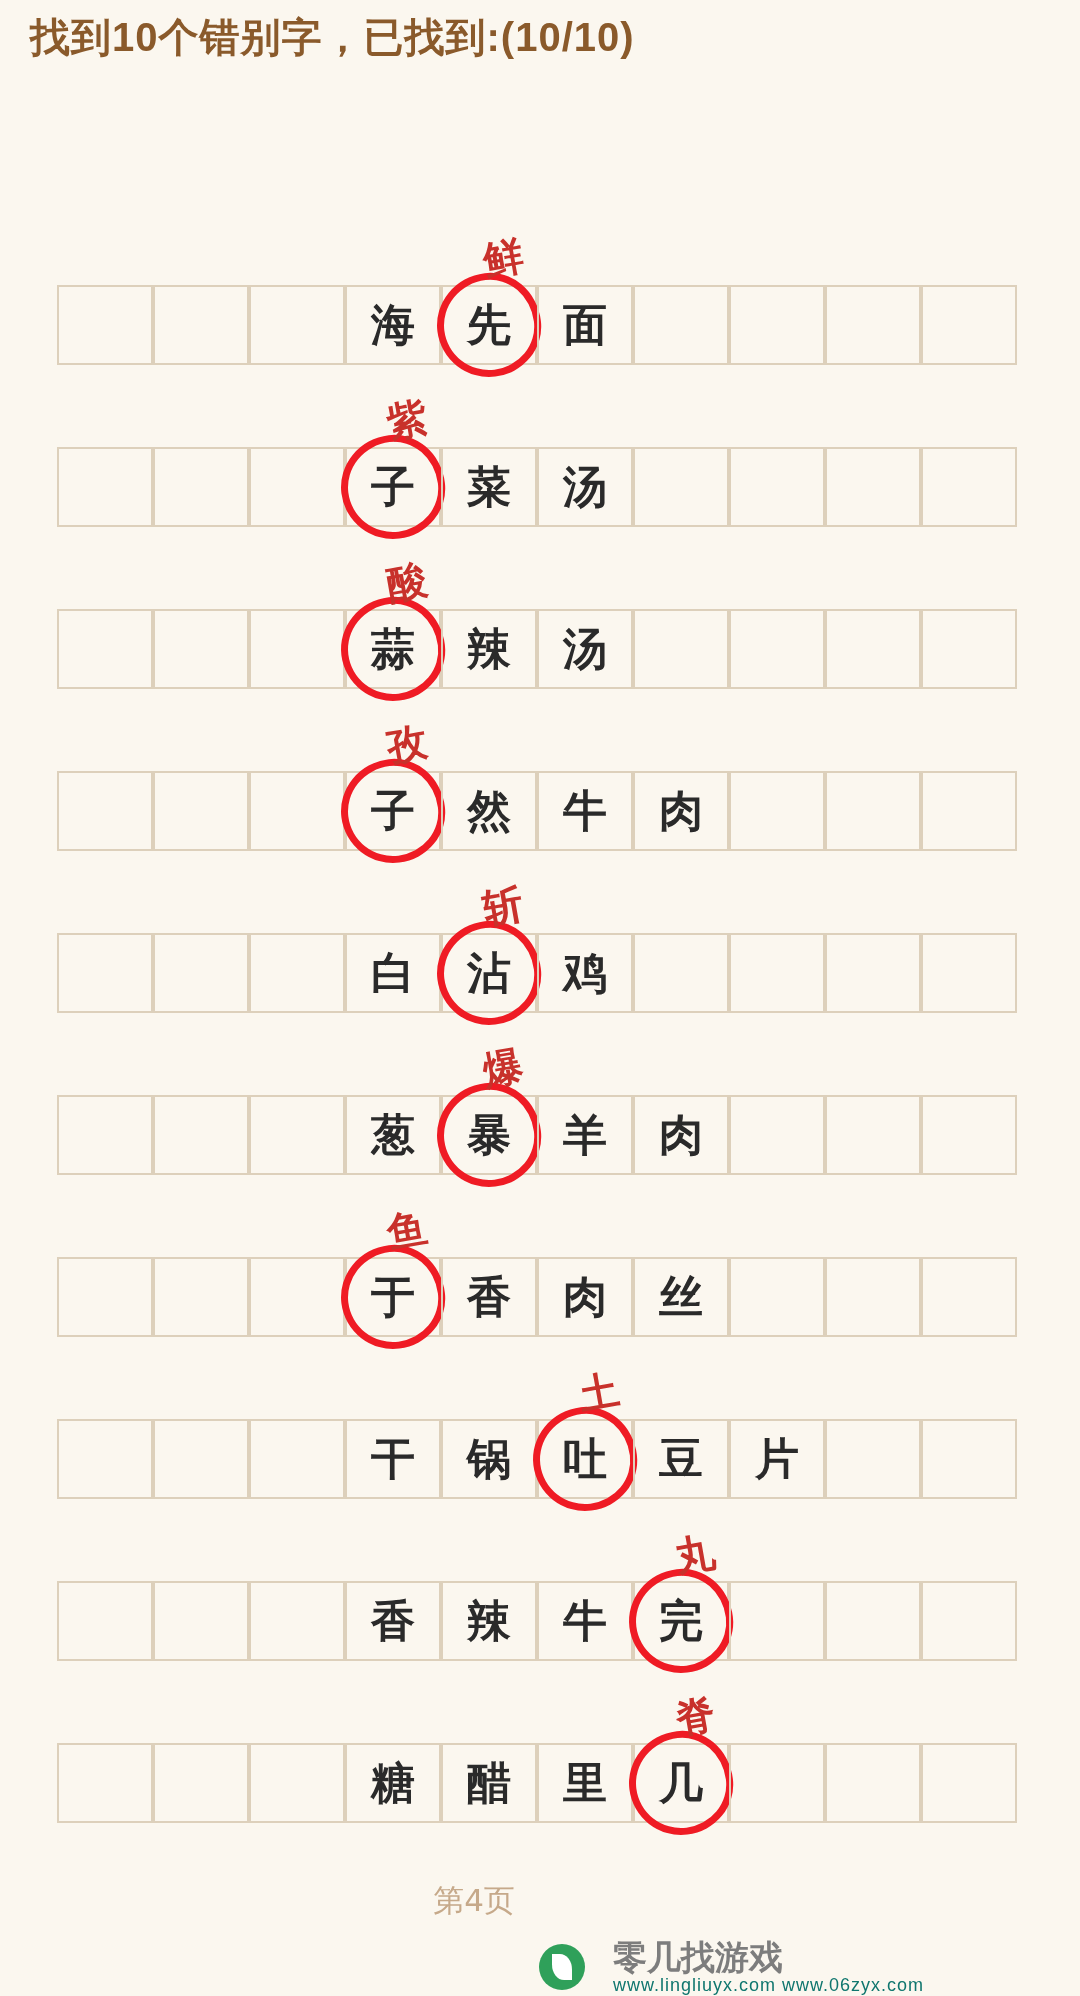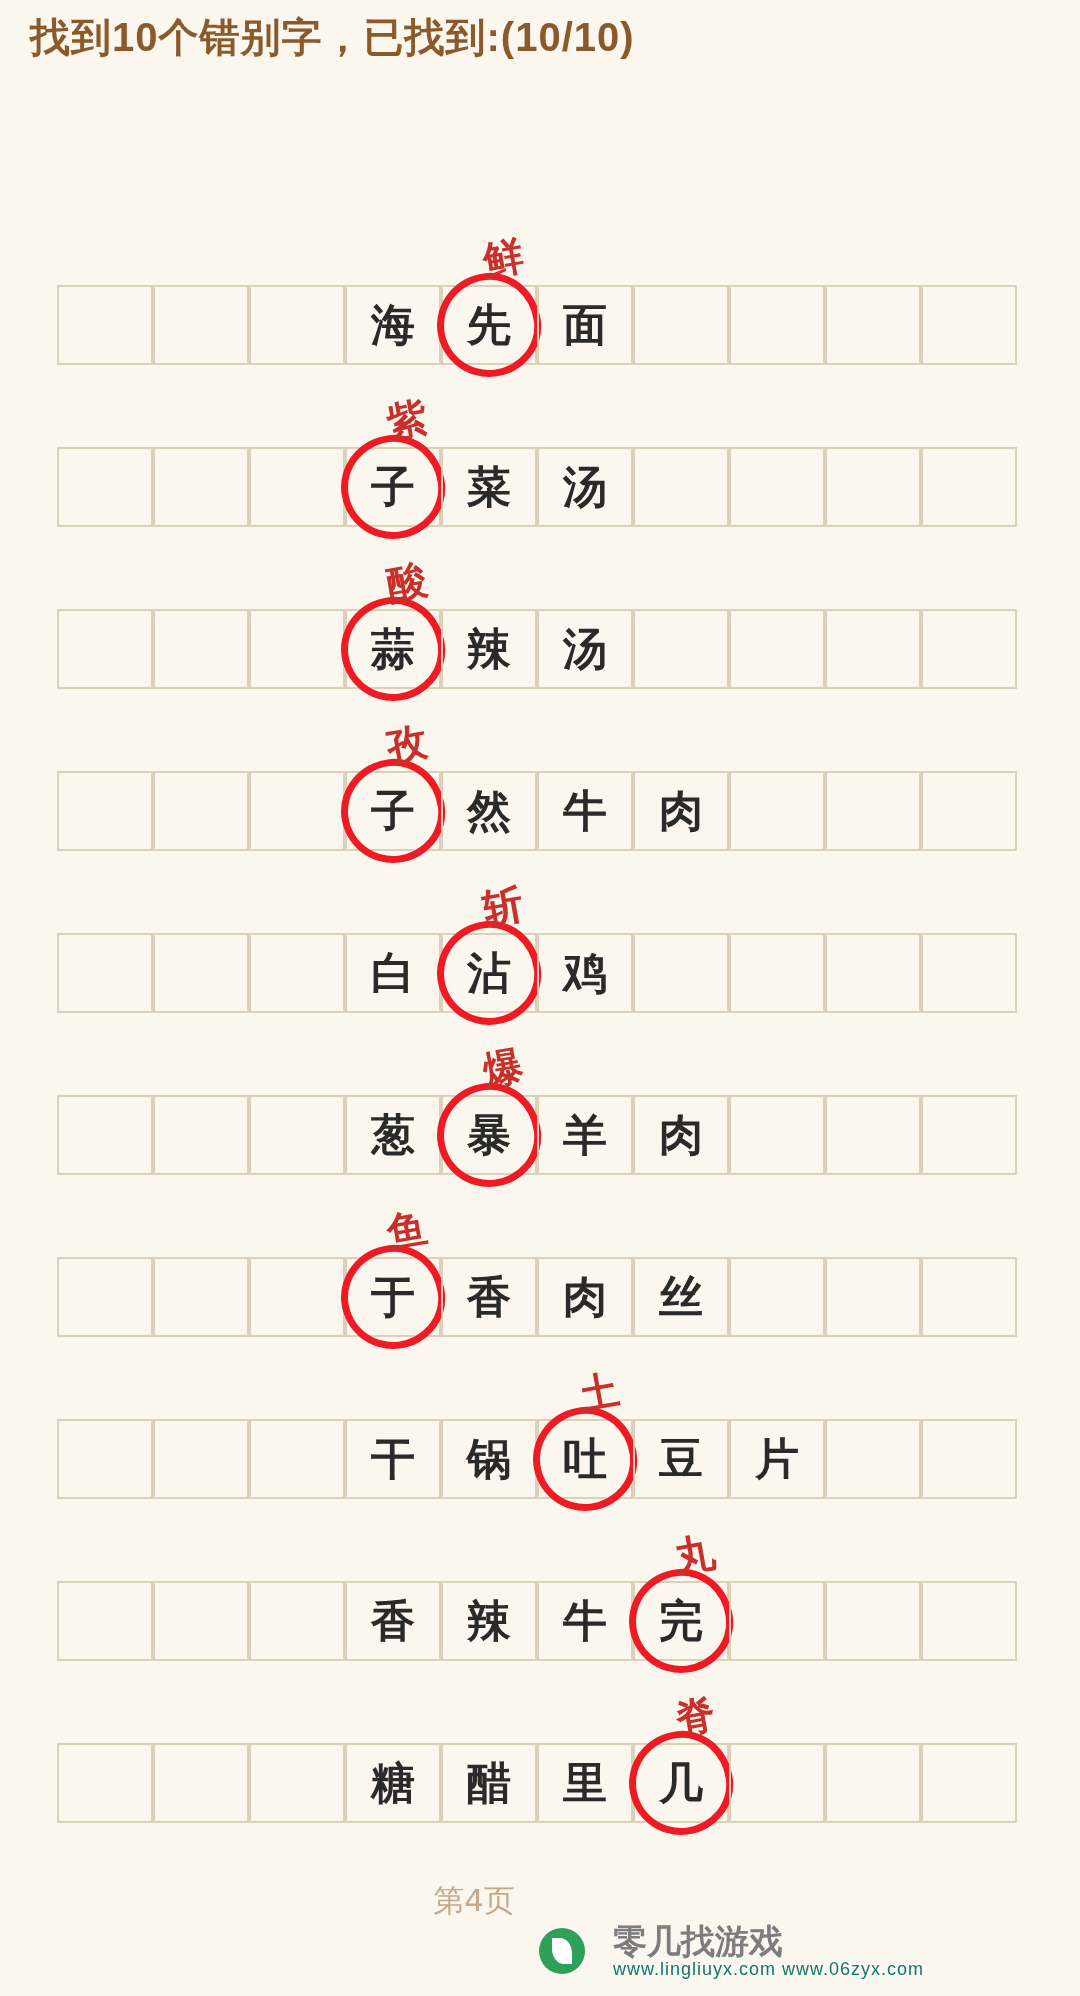--- a/index.html
+++ b/index.html
@@ -101,21 +101,21 @@
     text-align: center;
     font-size: 31px;
     color: #c6a98a;
     font-family: "DejaVu Sans", sans-serif;
   }
 
   
   #watermark {
     position: absolute;
     right: 24px;
-    bottom: 16px;
+    bottom: 0;
     display: flex;
     align-items: center;
     gap: 28px;
   }
   #wm-logo {
     width: 46px;
     height: 46px;
     border-radius: 50%;
     background: #2fa05a;
     position: relative;

